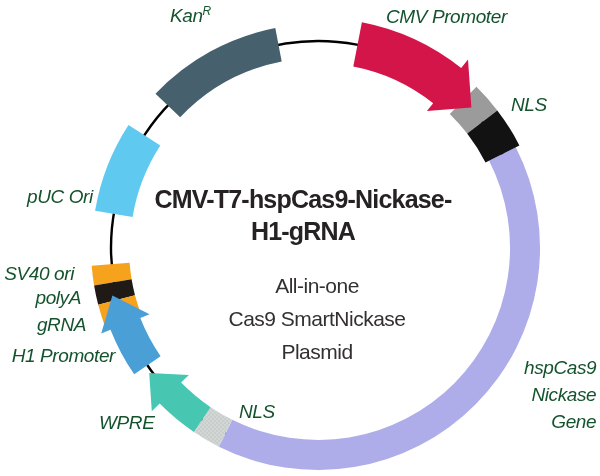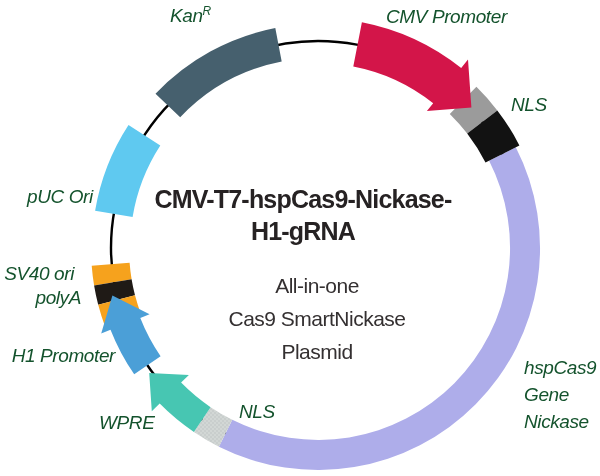--- a/index.html
+++ b/index.html
@@ -54,30 +54,31 @@
 
   <div class="lbl" style="left:170px;top:4px;"><span>Kan</span><sup>R</sup></div>
 
   <div class="lbl" style="left:386px;top:5px;">CMV Promoter</div>
 
 
   <div class="lbl" style="left:511px;top:93px;">NLS</div>
 
   <div class="lbl" style="left:27px;top:141px;margin-top:44px;">pUC Ori</div>
 
-  <div class="lbl hsp-label" style="left:524px;top:354px;">
+  <div class="lbl hsp-label" style="left:524px;top:354px;text-align:right;">
     <div>hspCas9</div>
+    <div>Nickase</div>
     <div>Gene</div>
-    <div>Nickase</div>
   </div>
 
   <div class="lbl right" style="right:526px;top:262px;margin-left:20px;">SV40 ori</div>
 
   <div class="lbl right" style="right:519px;top:286px;padding-left:26px;">polyA</div>
 
+  <div class="lbl right" style="right:514px;top:313px;">gRNA</div>
 
   <div class="lbl right" style="right:485px;top:344px;">H1 Promoter</div>
 
   <div class="lbl" style="left:83px;top:411px;margin-left:16px;">WPRE</div>
 
   <div class="lbl" style="left:239px;top:400px;">NLS</div>
 
   <div class="plasmid-title">
     <div>CMV-T7-hspCas9-Nickase-</div>
     <div>H1-gRNA</div>

